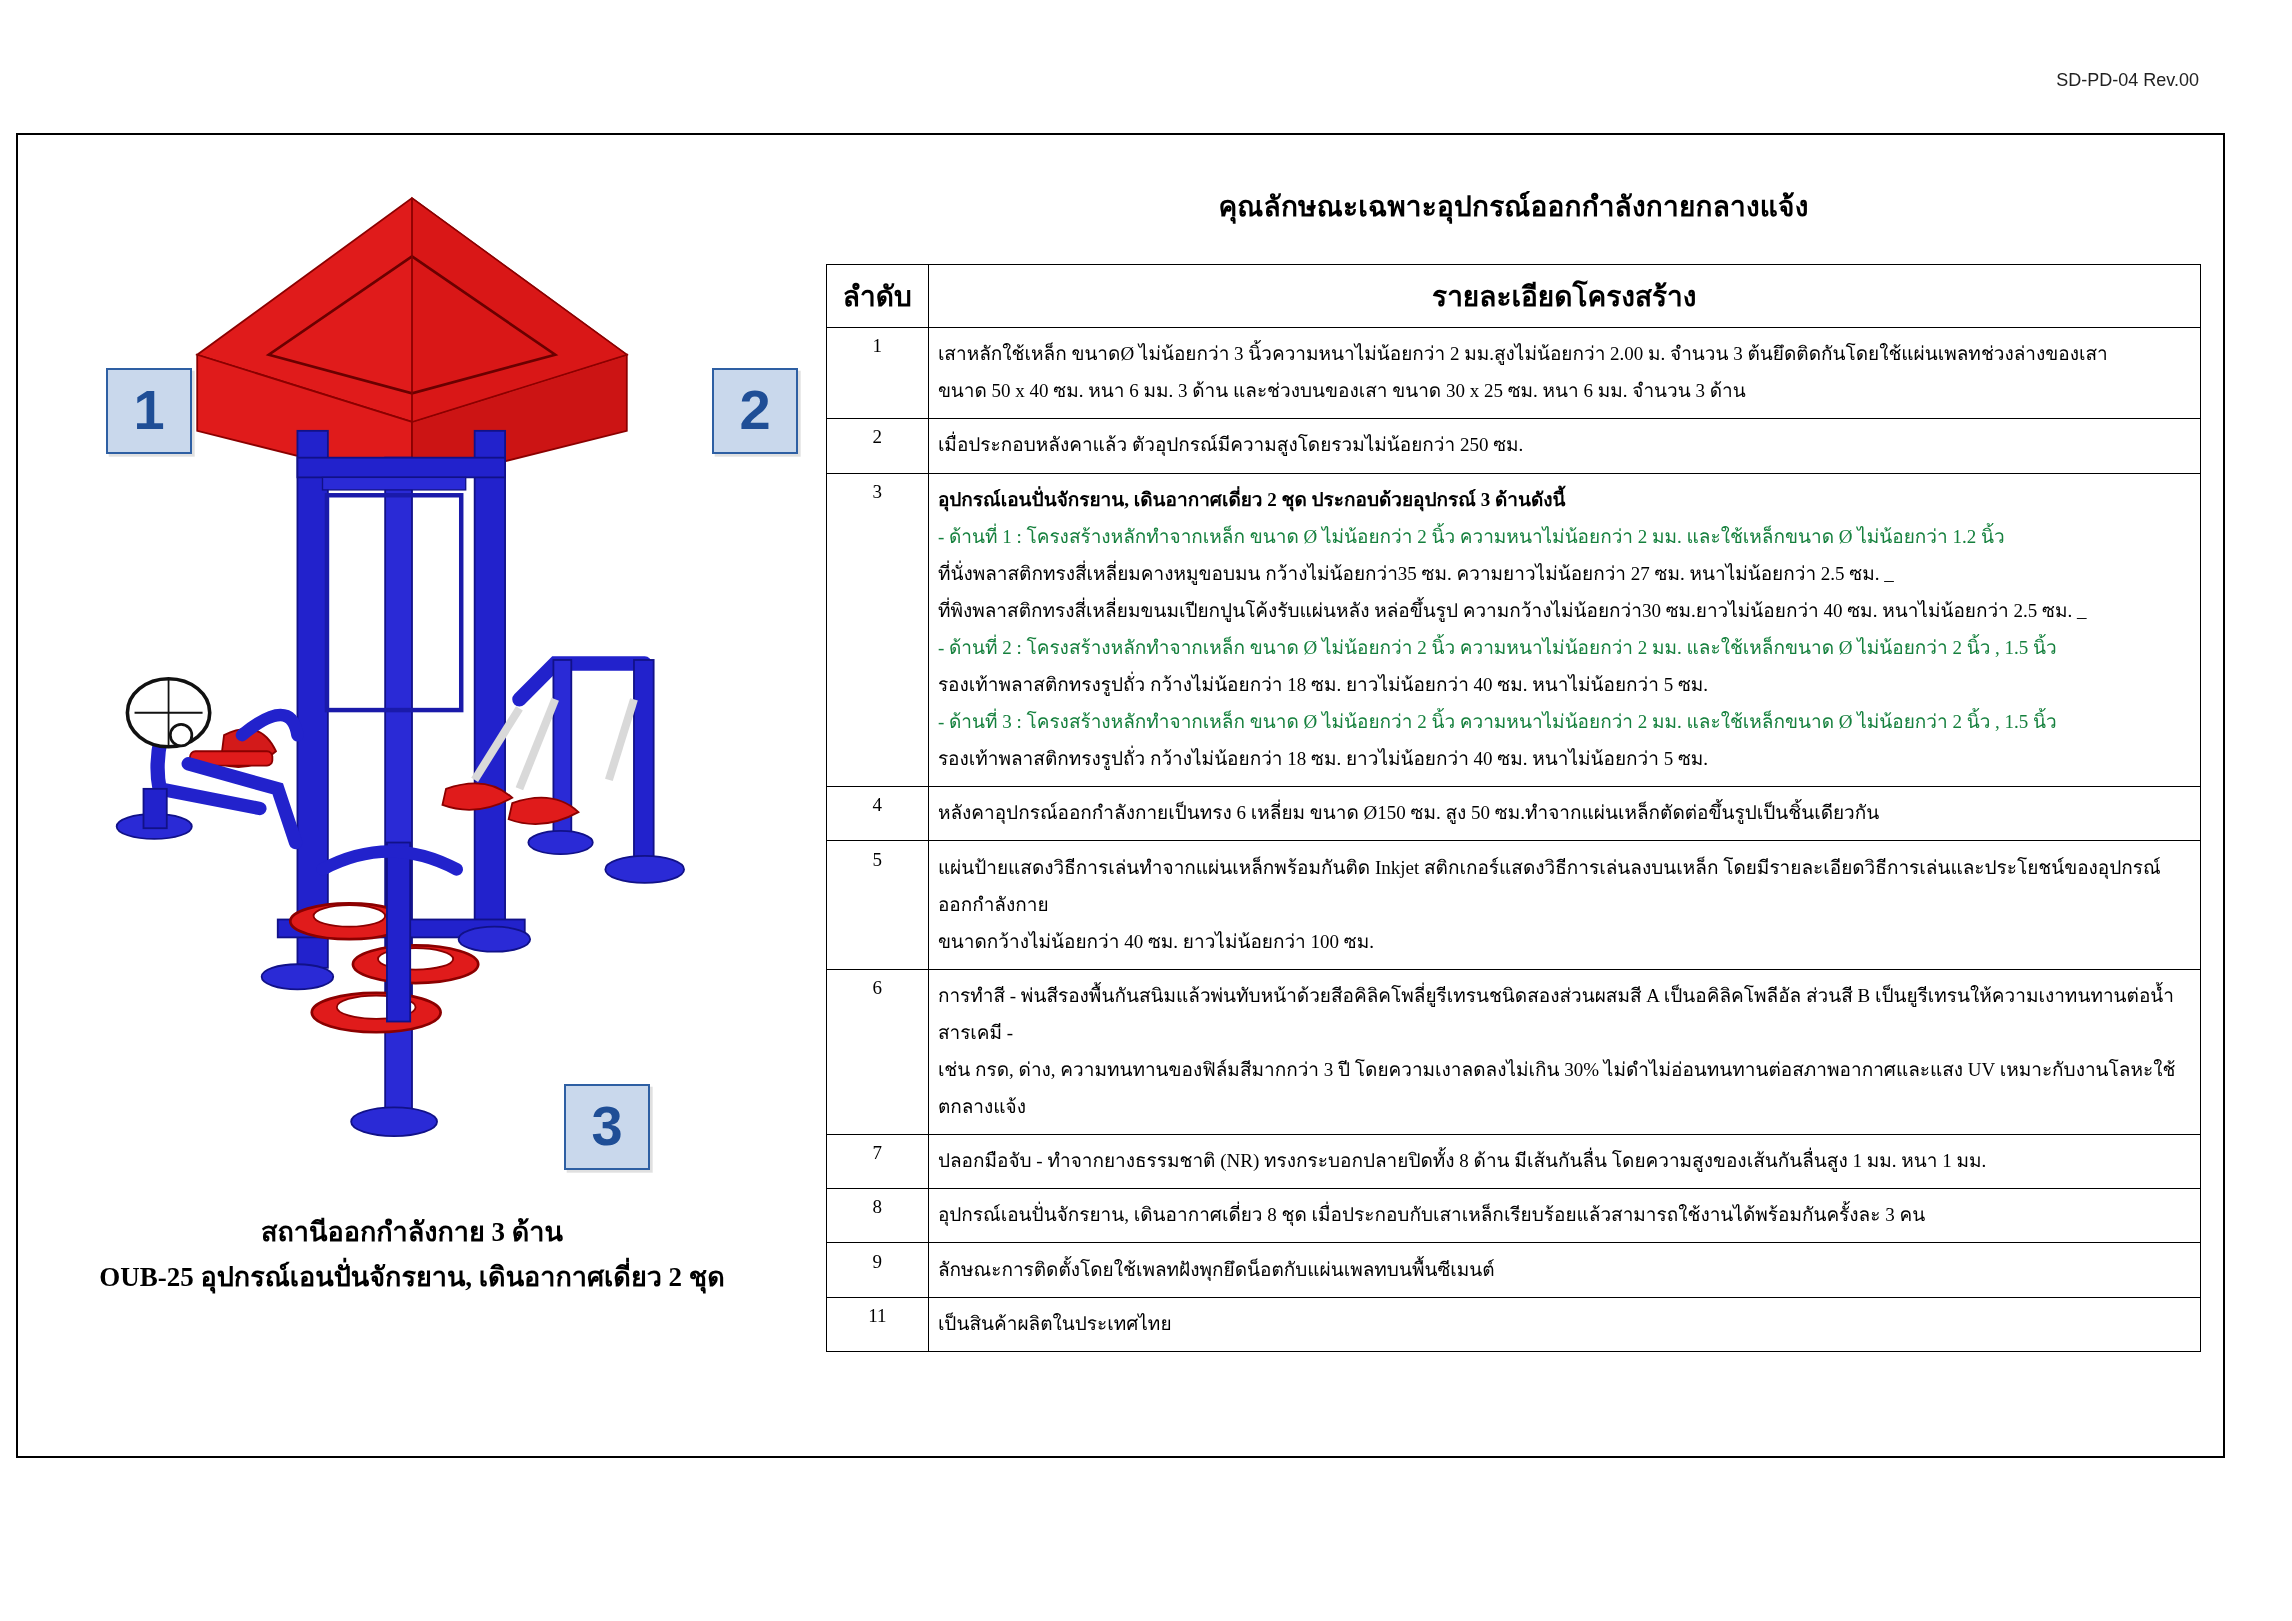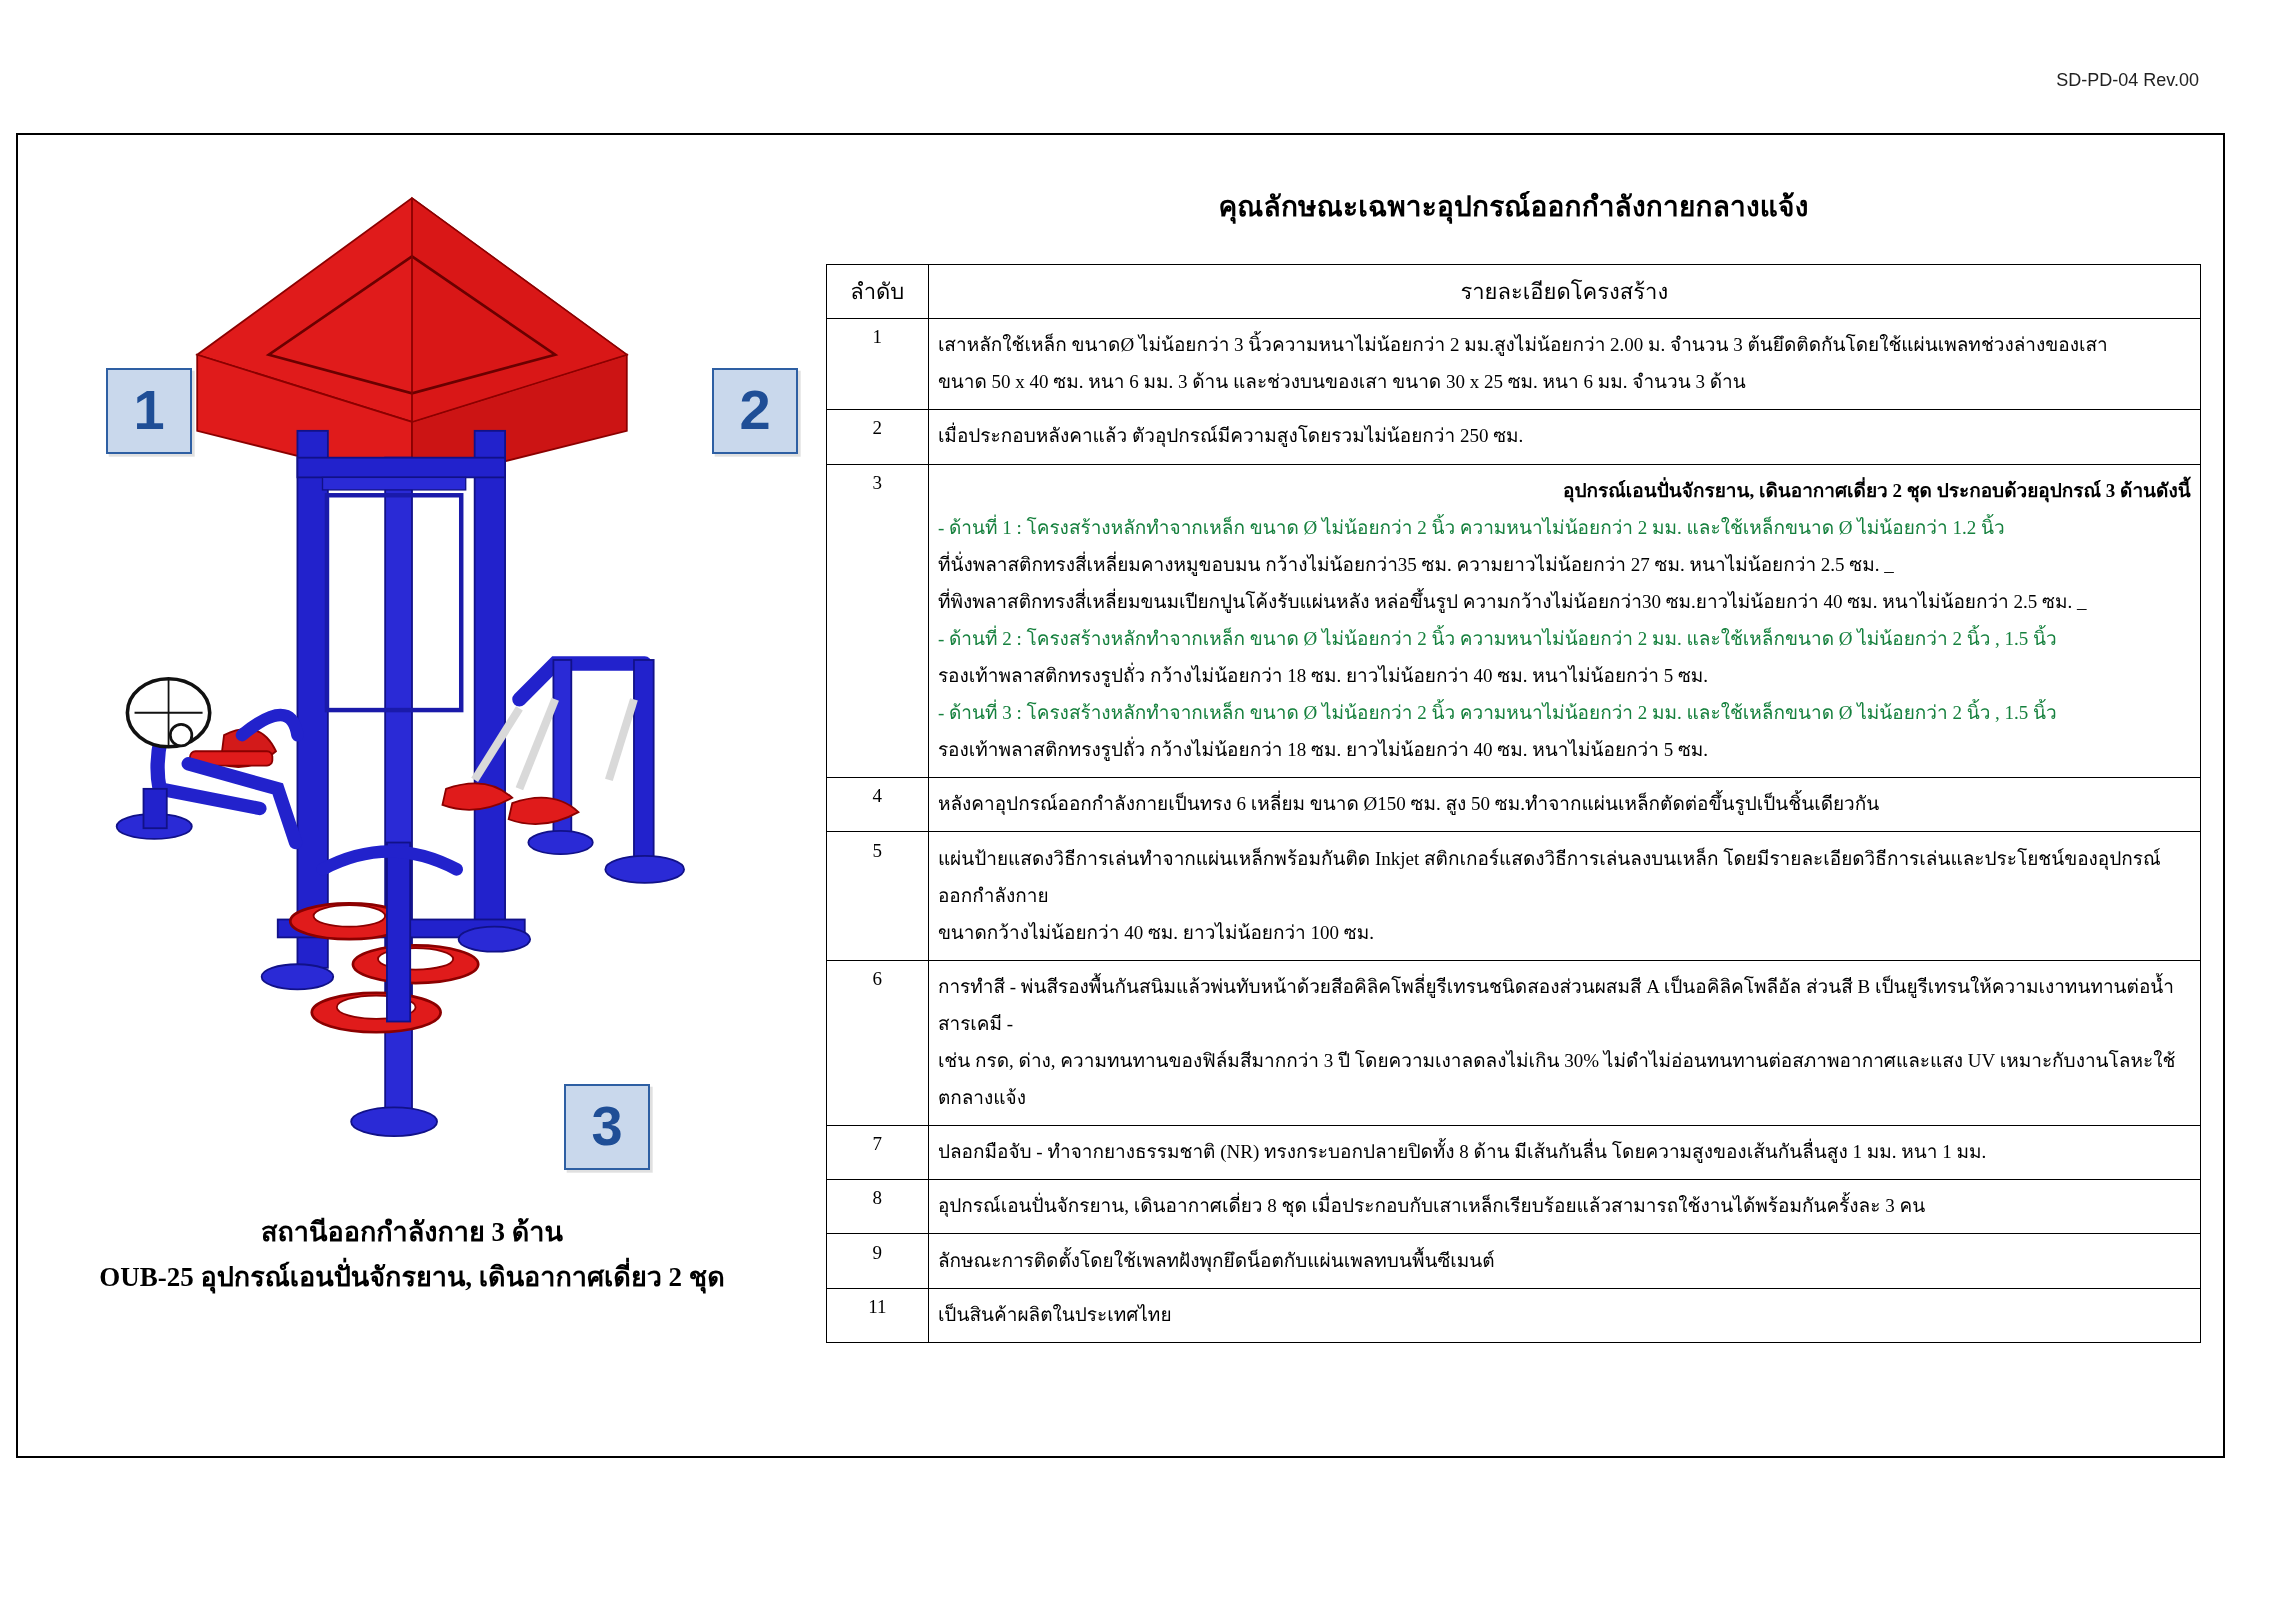--- a/index.html
+++ b/index.html
@@ -133,37 +133,37 @@
     border-collapse: collapse;
     table-layout: fixed;
   }
   table.spec th, table.spec td {
     border: 1.3px solid #000;
     vertical-align: top;
     padding: 7.2px 9px 9px 9px;
   }
   table.spec th {
     text-align: center;
-    font-weight: normal;
-    font-size: 22px;
+    font-weight: bold;
+    font-size: 28px;
     padding: 9px 3.6px;
   }
   th.col-no { width: 94px; }
   td.col-no {
     text-align: center;
     font-size: 19px;
     vertical-align: middle;
     padding-top: 12.5px;
   }
   td.col-detail {
     font-size: 19px;
     line-height: 1.95;
   }
   td.col-detail p { margin: 0; }
-  .bold { font-weight: bold; text-align: right; }
+  .bold { font-weight: bold; }
   .red { color: #15803d; font-weight: normal; }
 
   
   .equip-svg { position: absolute; left: 0; top: 0; }
 </style>
 </head>
 <body>
 
 <div class="page-header">
   <div class="right">SD-PD-04 Rev.00</div>

